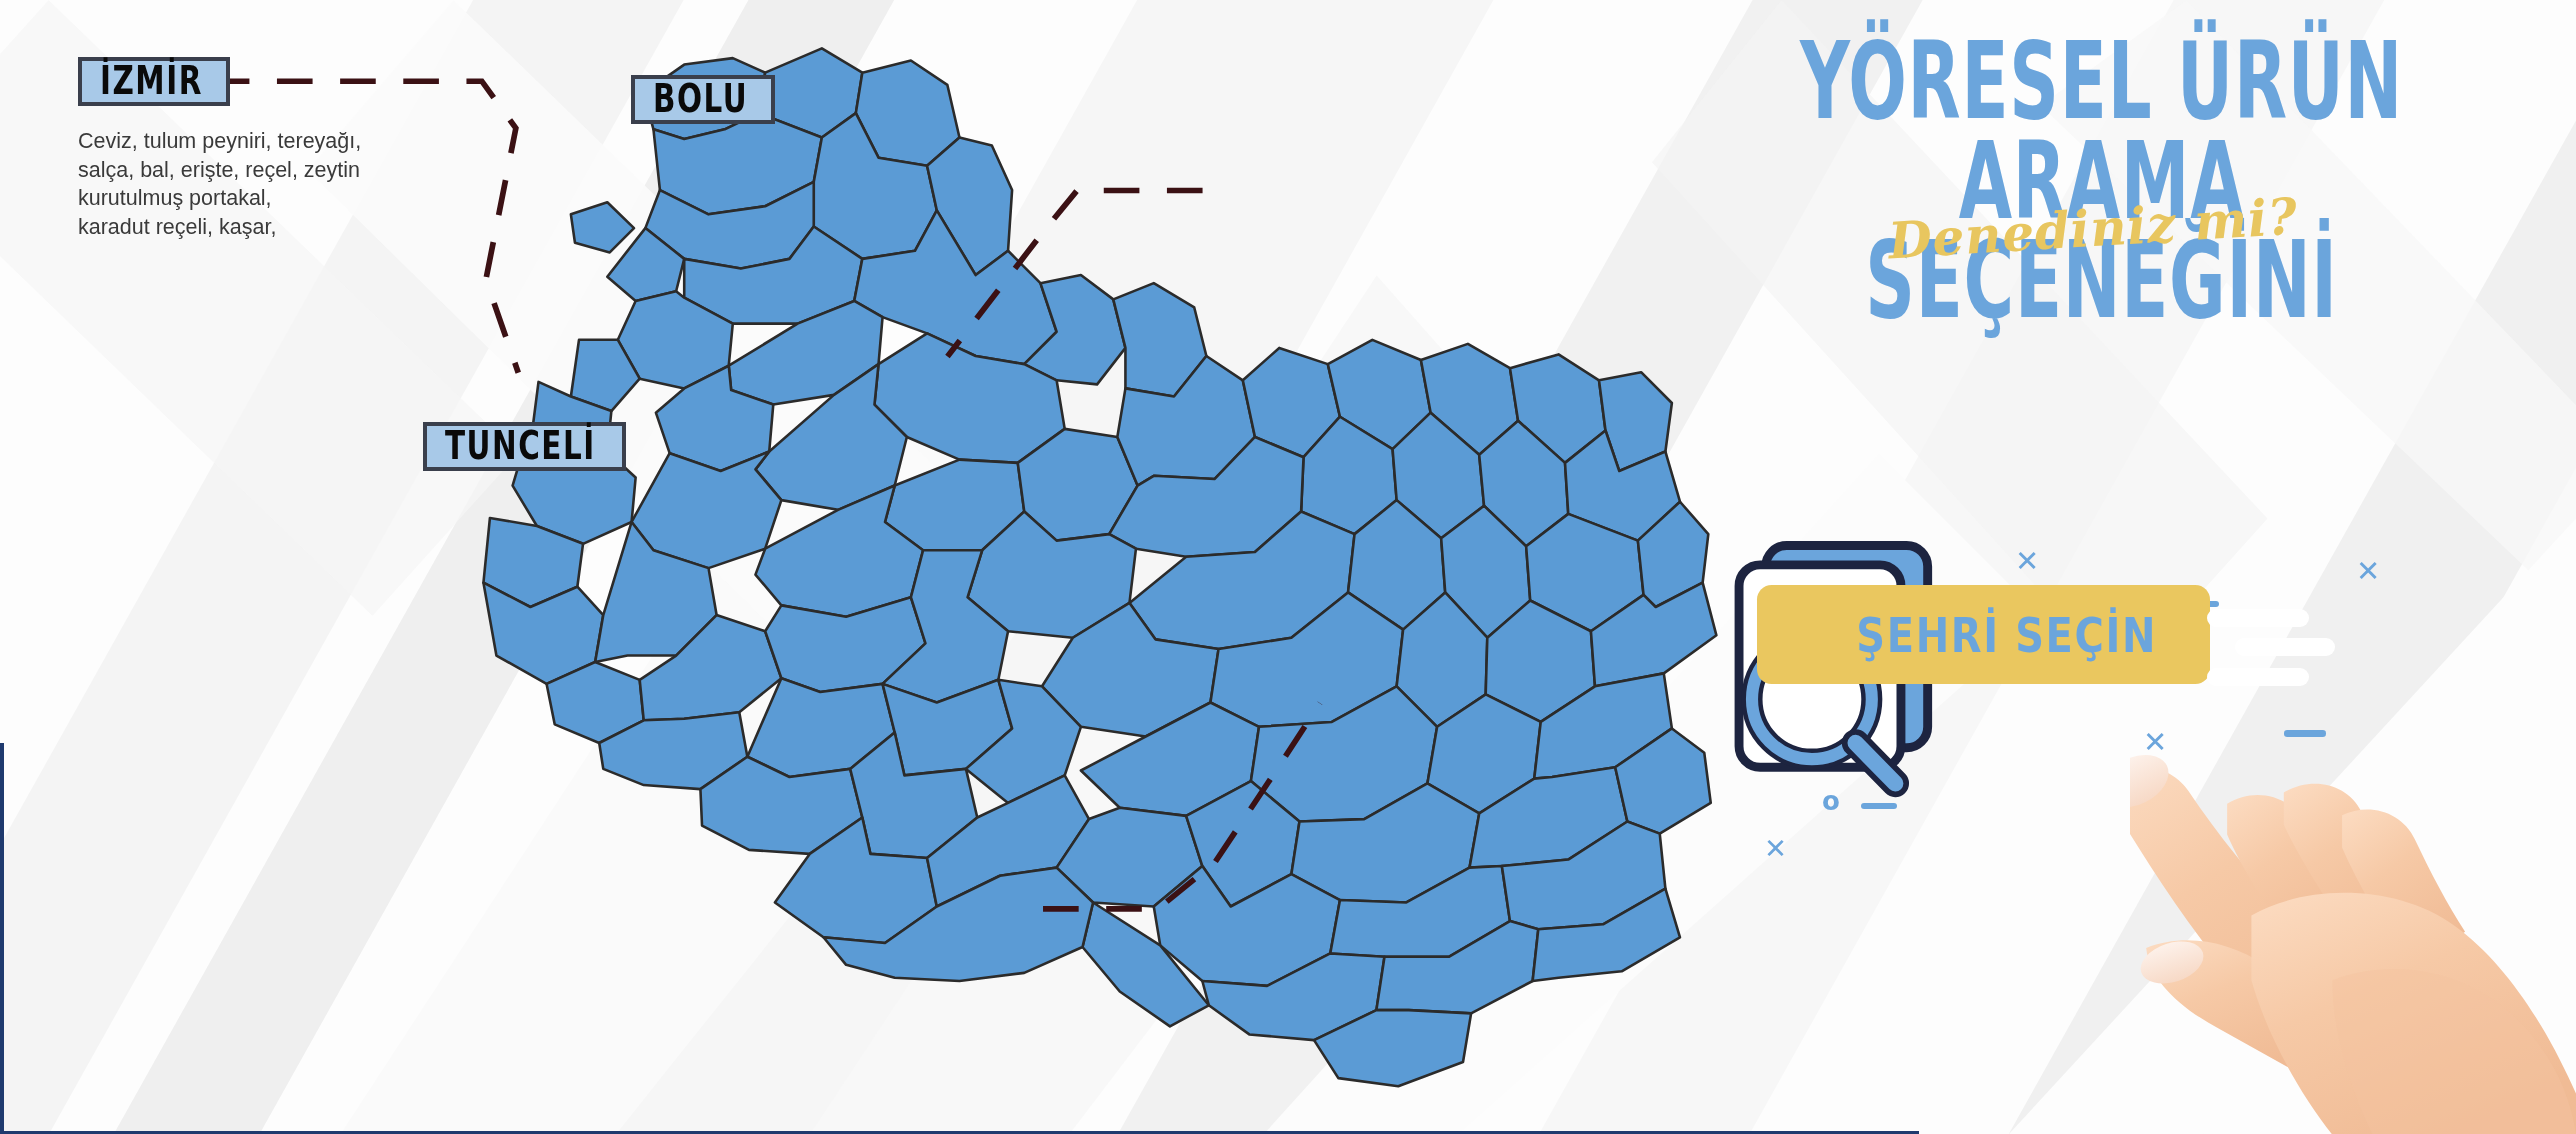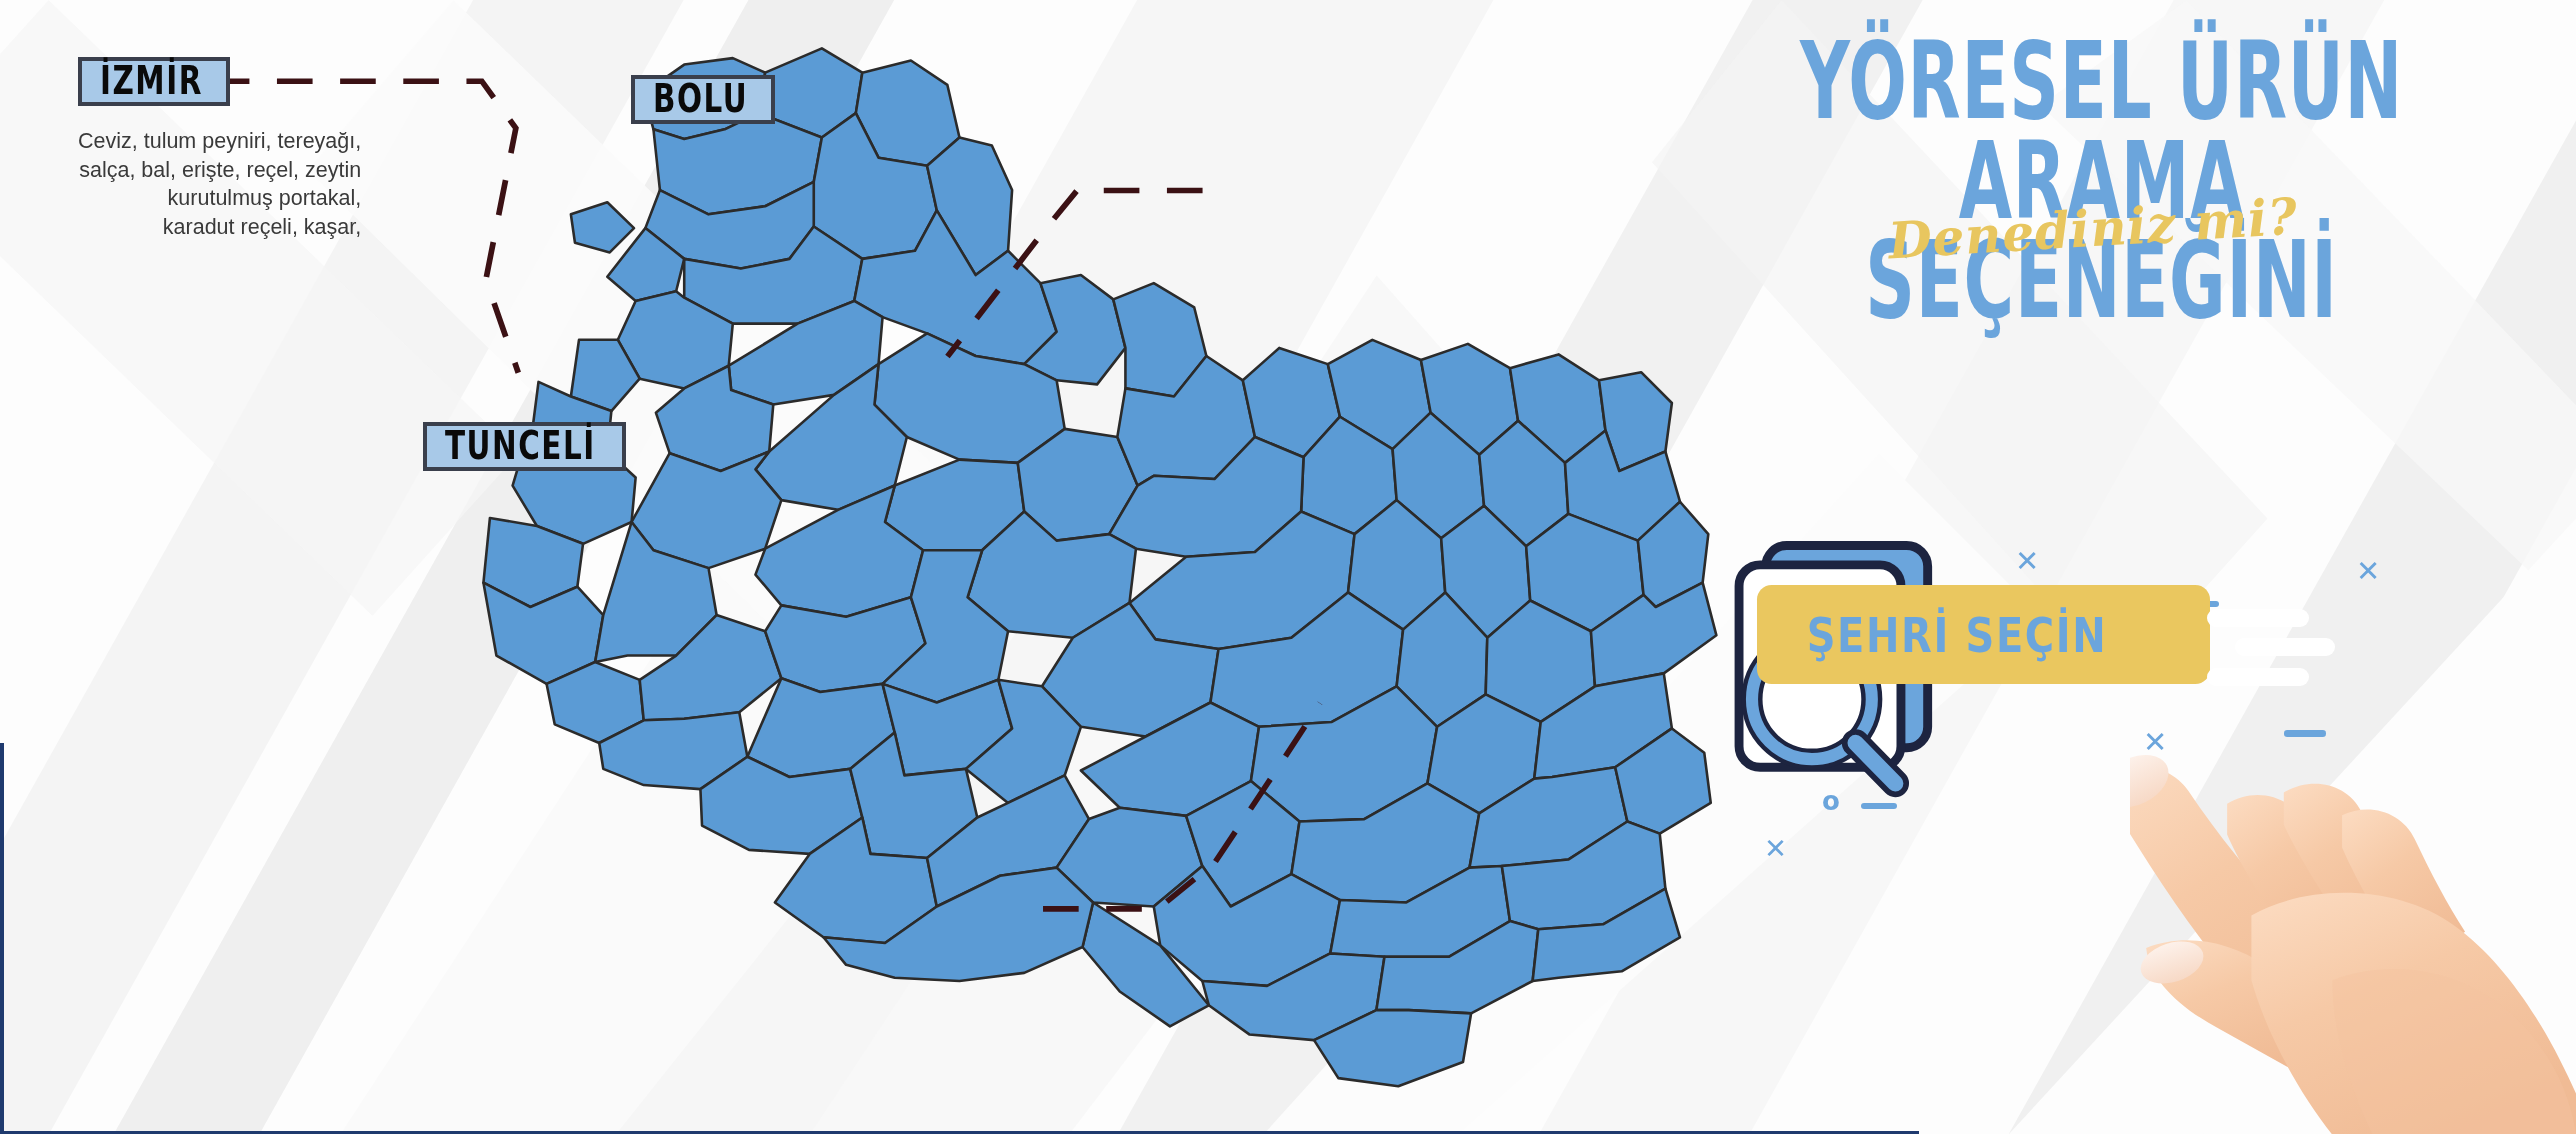--- a/index.html
+++ b/index.html
@@ -41,21 +41,20 @@
     transform-origin:left center;
     display:inline-block;
   }
   .callout-body{
     margin-top:14.6px;
     font-family:"Liberation Sans",sans-serif;
     font-size:21.5px;
     line-height:1.32;
     color:#3a3a3a;
     white-space:pre-line;
-    text-align:right;
   }
   #callout-izmir{left:50px;top:57px;}
   #callout-izmir .callout-body{margin-top:21px;}
   #callout-bolu{left:603px;top:75px;}
   #callout-bolu .callout-body{width:217px;text-align:justify;margin-top:14.6px;}
   #callout-tunceli{left:395px;top:422px;}
 
   
   #leaders{position:absolute;left:0;top:0;width:2576px;height:1135px;pointer-events:none;}
 
@@ -82,21 +81,21 @@
   }
 
   
   #search-illustration{position:absolute;left:61px;top:526px;width:810px;height:340px;}
   #search-illustration svg{width:100%;height:100%;display:block;}
 
   .cta-pill{
     position:absolute;left:97px;top:585px;
     width:453px;height:99px;
     background:#EAC75F;border-radius:14.6px;
-    display:flex;align-items:center;justify-content:center;
+    display:flex;align-items:center;justify-content:flex-end;
   }
   .cta-label{
     font-family:"DejaVu Sans",sans-serif;font-weight:bold;
     font-size:40px;color:#6BA5DC;letter-spacing:1.6px;
     transform:scaleY(1.22);display:inline-block;
     margin-right:53px;
   }
   .cta-dash{position:absolute;background:#ffffff;border-radius:11.3px;}
   .cta-dash.d1{left:450px;top:24px;width:102px;height:18px;}
   .cta-dash.d2{left:478px;top:53px;width:100px;height:18px;}

